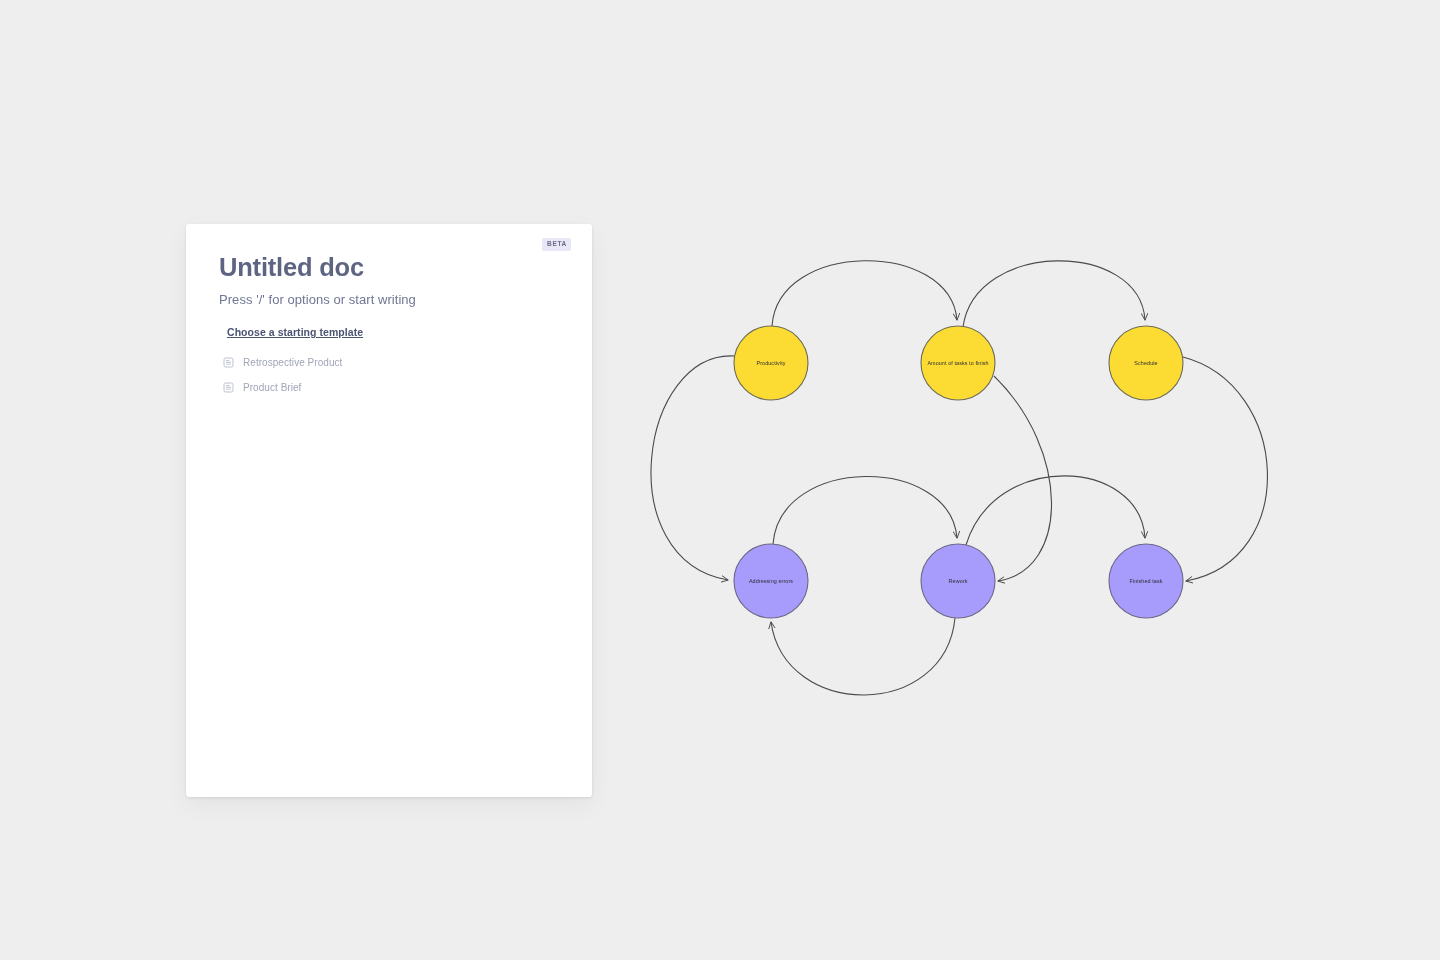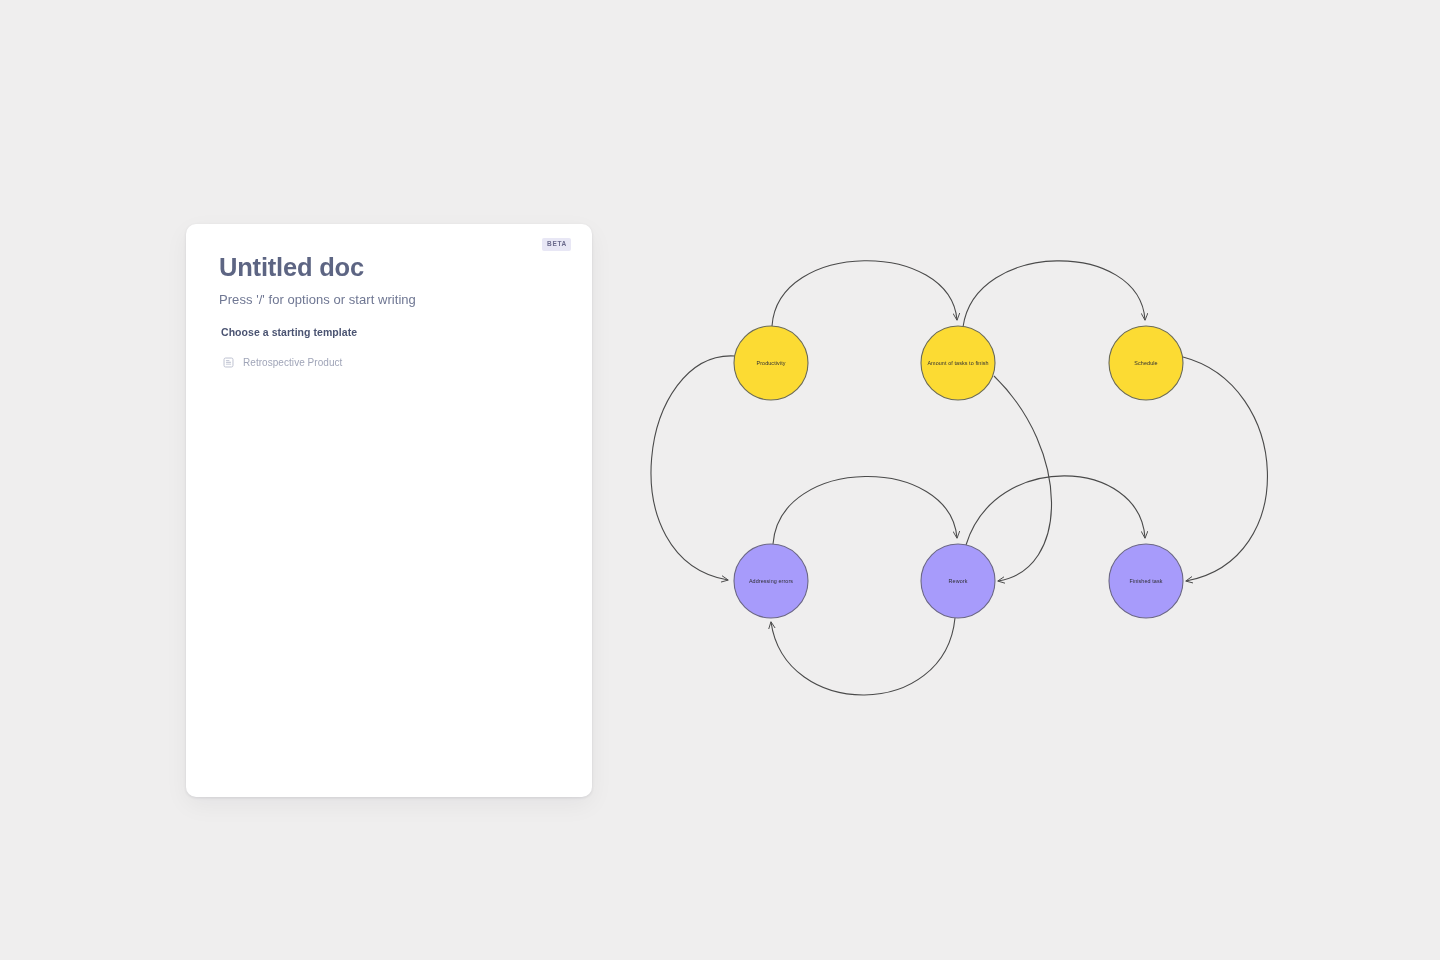--- a/index.html
+++ b/index.html
@@ -24,21 +24,21 @@
   }
 
   
   .doc-card {
     position: absolute;
     left: 186px;
     top: 224px;
     width: 406px;
     height: 573px;
     background: #ffffff;
-    border-radius: 10px;
+    border-radius: 3px;
     box-shadow: 0 1px 3px rgba(16, 24, 40, 0.10),
                 0 8px 24px rgba(16, 24, 40, 0.05);
     overflow: hidden;
   }
 
   .beta-badge {
     position: absolute;
     right: 21px;
     top: 14px;
     background: #e8e7f5;
@@ -71,22 +71,23 @@
     font-size: 13px;
     color: #6f7793;
     margin: 0 0 19px 0;
     letter-spacing: 0.05px;
   }
 
   .doc-section-title {
     font-size: 10.5px;
     font-weight: bold;
     color: #4b5472;
-    margin: 0 0 12px 2px;
+    margin: 0 0 12px 8px;
     letter-spacing: 0.05px;
+    text-decoration: underline;
   }
 
   .template-list {
     margin: 0;
     padding: 0;
     list-style: none;
   }
 
   .template-item {
     display: flex;
@@ -166,20 +167,29 @@
         <li class="template-item">
           <svg class="tpl-icon" viewBox="0 0 16 16">
             <rect x="1.5" y="1.5" width="13" height="13" rx="2.2" fill="none" stroke="#b6bbcb" stroke-width="1.3"></rect>
             <rect x="4.2" y="4.3" width="5.2" height="1.25" rx="0.5" fill="#b6bbcb"></rect>
             <rect x="4.2" y="7.0" width="7.6" height="1.25" rx="0.5" fill="#b6bbcb"></rect>
             <rect x="4.2" y="9.7" width="7.6" height="1.25" rx="0.5" fill="#b6bbcb"></rect>
           </svg>
           <span class="template-label">Retrospective Product</span>
         </li>
 
+        <li class="template-item">
+          <svg class="tpl-icon" viewBox="0 0 16 16">
+            <rect x="1.5" y="1.5" width="13" height="13" rx="2.2" fill="none" stroke="#b6bbcb" stroke-width="1.3"></rect>
+            <rect x="4.2" y="4.3" width="5.2" height="1.25" rx="0.5" fill="#b6bbcb"></rect>
+            <rect x="4.2" y="7.0" width="7.6" height="1.25" rx="0.5" fill="#b6bbcb"></rect>
+            <rect x="4.2" y="9.7" width="7.6" height="1.25" rx="0.5" fill="#b6bbcb"></rect>
+          </svg>
+          <span class="template-label">Product Brief</span>
+        </li>
 
 
 
       </ul>
     </div>
   </div>
 
   <div class="graph-canvas">
     <svg class="graph-svg" viewBox="0 0 740 560">
       <defs>

